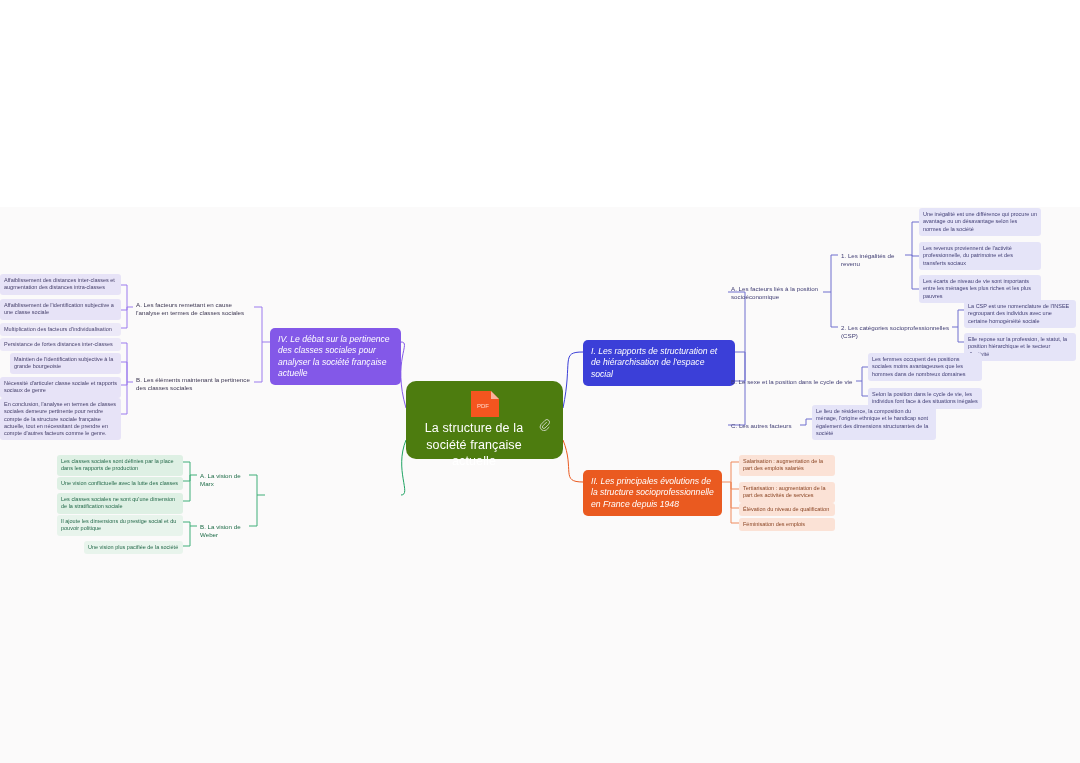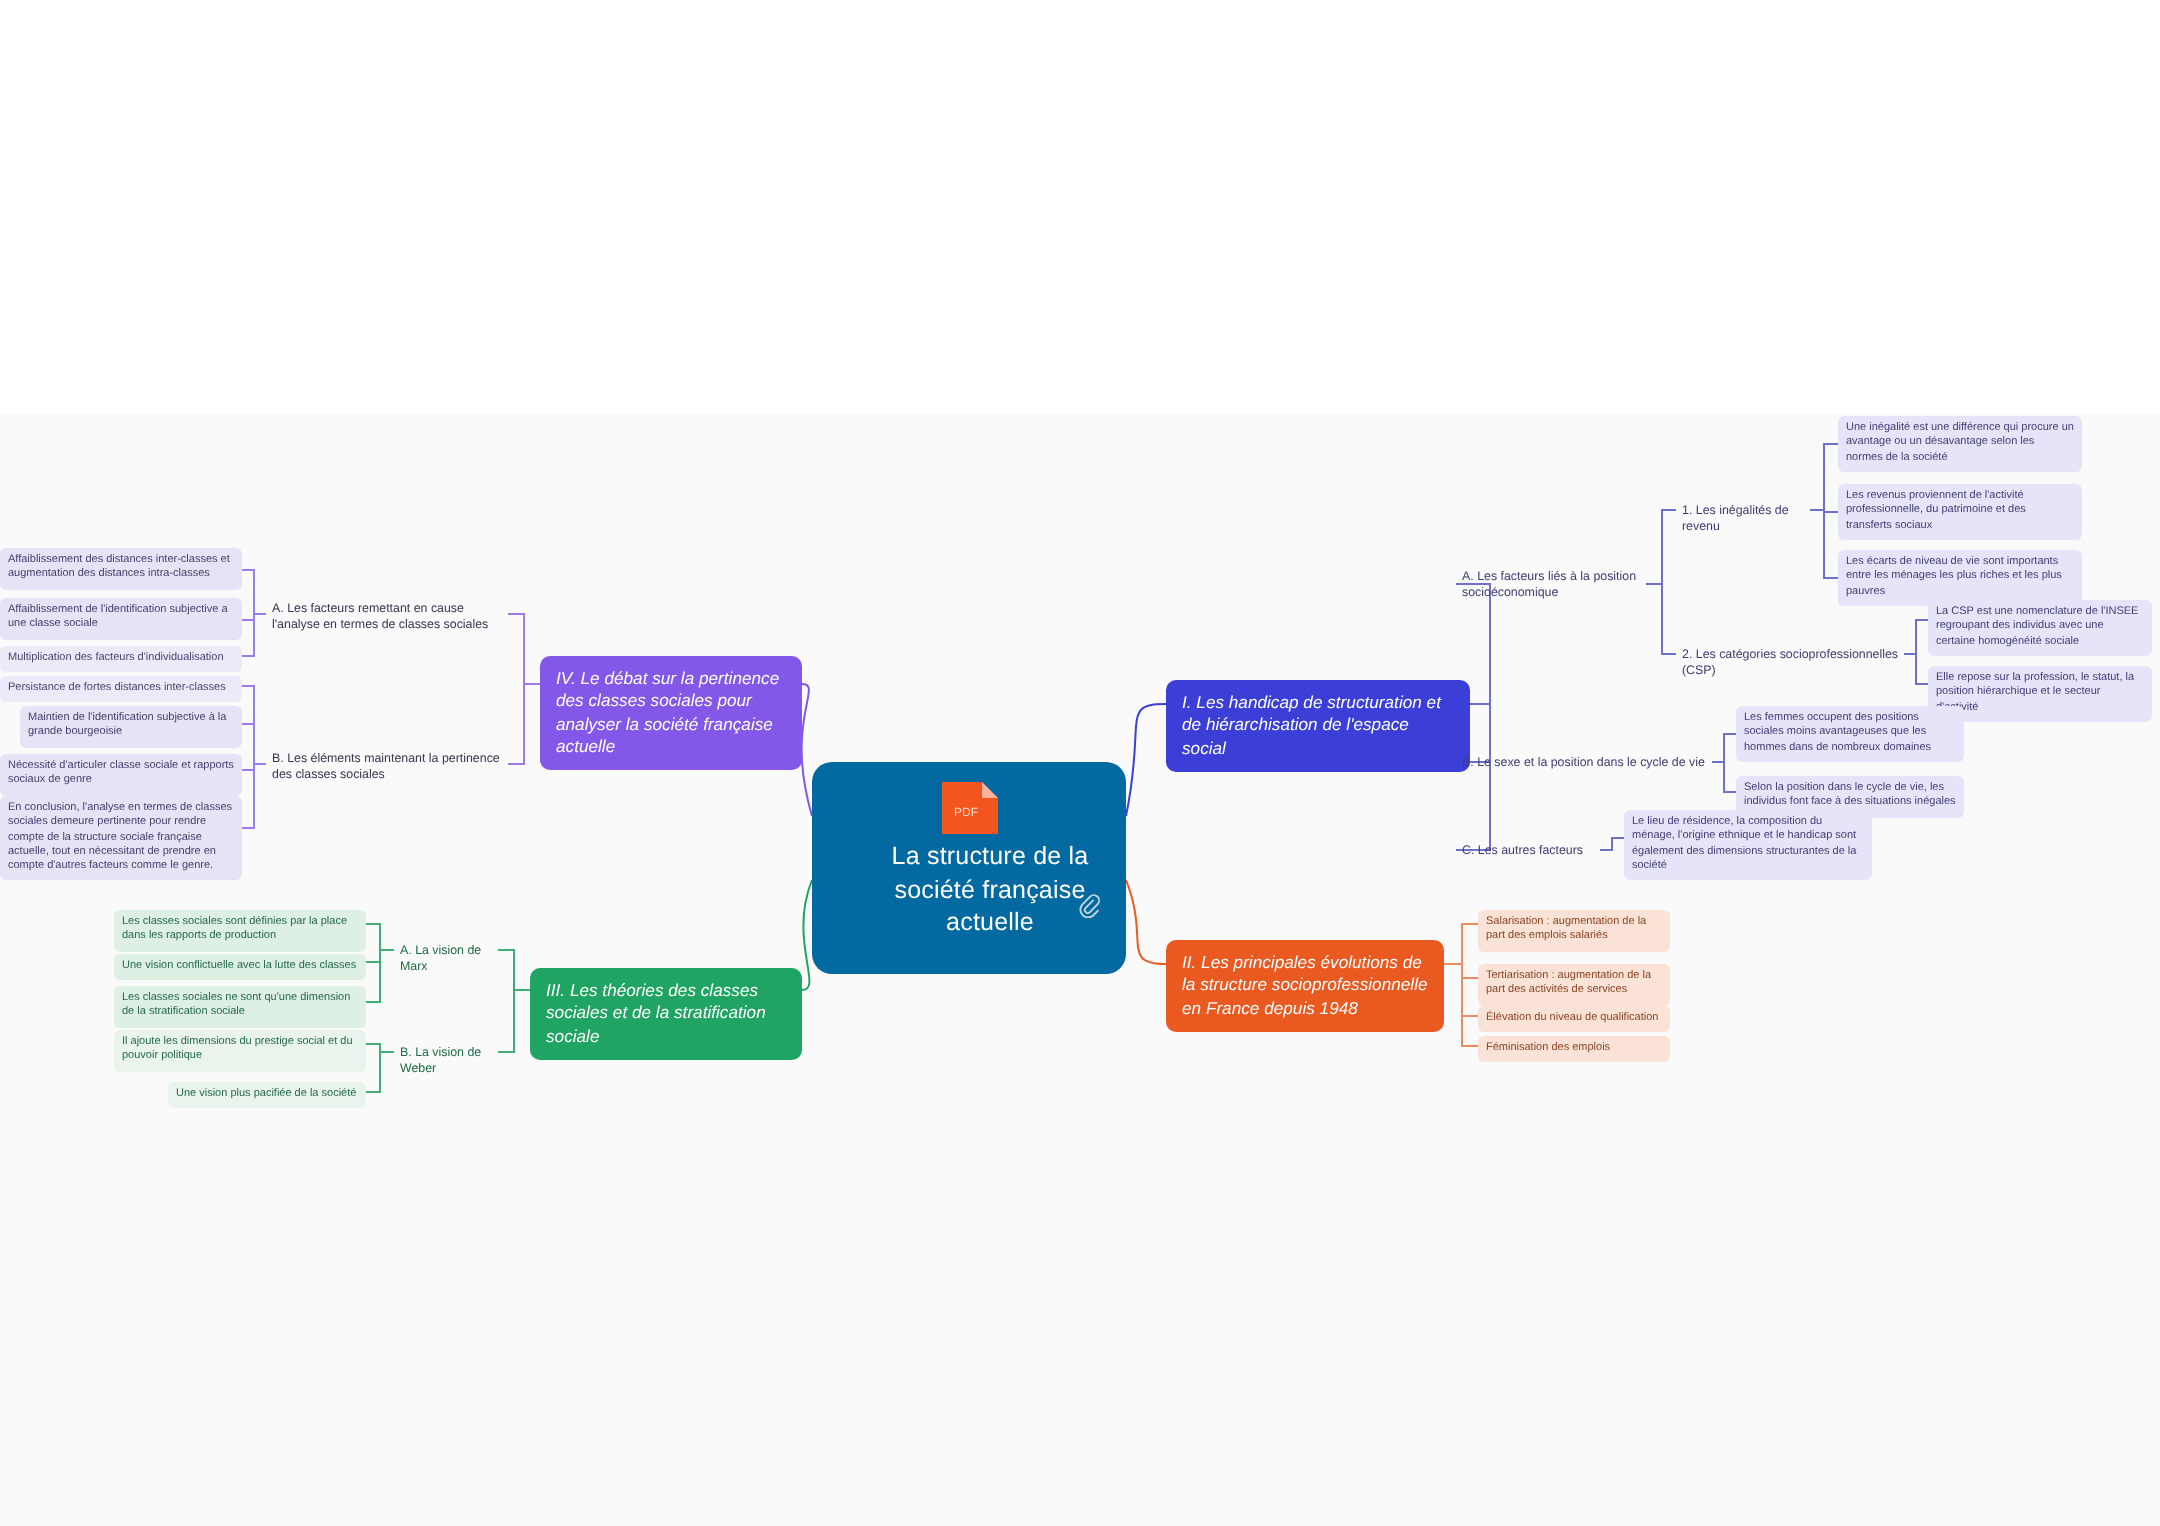--- a/index.html
+++ b/index.html
@@ -3,22 +3,22 @@
 <meta charset="utf-8">
 <style>
   html,body{margin:0;padding:0;background:#ffffff;}
   body{width:1080px;height:763px;font-family:"Liberation Sans",sans-serif;overflow:hidden;}
   #canvas{position:absolute;left:0;top:207px;width:1080px;height:556px;background:#fbfafa;}
   #stage{position:absolute;left:0;top:0;width:1080px;height:763px;}
   svg#links{position:absolute;left:0;top:0;width:1080px;height:763px;}
   .node{position:absolute;box-sizing:border-box;border-radius:4px;line-height:1.32;}
 
   
-  #central{left:406px;top:381px;width:157px;height:106px;background:#0369a1;border-radius:10px;
-    display:flex;flex-direction:column;align-items:flex-end;justify-content:flex-start;padding-top:8px;}
+  #central{left:406px;top:381px;width:157px;height:78px;background:#4d7c0f;border-radius:10px;
+    display:flex;flex-direction:column;align-items:flex-start;justify-content:flex-start;padding-top:8px;}
   #central .title{color:#ffffff;font-size:12.5px;text-align:center;width:136px;margin-top:31px;letter-spacing:.1px;}
   .pdf-ico{position:absolute;left:50%;top:8px;transform:translateX(-50%);width:34px;height:30px;}
   .clip-ico{position:absolute;right:13px;bottom:28px;width:11px;height:12px;opacity:.85;}
 
   
   .branch{color:#fff;font-size:8.6px;padding:6px 8px;border-radius:5px;font-style:italic;}
   #b1{left:583px;top:340px;width:152px;background:#3b3fd8;}
   #b2{left:583px;top:470px;width:139px;background:#ea5a20;}
   #b3{left:265px;top:484px;width:136px;background:#1fa463;}
   #b4{left:270px;top:328px;width:131px;background:#8358e8;}
@@ -107,21 +107,21 @@
       <path d="M3 2 h20 l8 8 v18 h-28 z" fill="#f4551f"></path>
       <path d="M23 2 l8 8 h-8 z" fill="#ffffff" opacity=".55"></path>
       <text x="9" y="19" font-size="6" fill="#ffd9cb" font-family="Liberation Sans, sans-serif">PDF</text>
     </svg>
     <div class="title">La structure de la société française actuelle</div>
     <svg class="clip-ico" viewBox="0 0 12 13">
       <path d="M8.5 3.2 L4.2 7.5 a1.6 1.6 0 0 0 2.3 2.3 l4.2-4.3 a2.9 2.9 0 0 0-4.1-4.1 L2.2 5.9 a4.2 4.2 0 0 0 5.9 5.9 l3.1-3.1" fill="none" stroke="#e9e9e9" stroke-width="1"></path>
     </svg>
   </div>
 
-  <div class="node branch" id="b1">I. Les handicap de structuration et de hiérarchisation de l'espace social</div>
+  <div class="node branch" id="b1">I. Les rapports de structuration et de hiérarchisation de l'espace social</div>
 
   <div class="node lvl2 blue" style="left:728px;top:283px;width:95px;">A. Les facteurs liés à la position socioéconomique</div>
 
   <div class="node lvl2 blue" style="left:728px;top:376px;width:128px;">B. Le sexe et la position dans le cycle de vie</div>
 
   <div class="node lvl2 blue" style="left:728px;top:420px;width:72px;">C. Les autres facteurs</div>
 
   <div class="node lvl2 blue" style="left:838px;top:250px;width:67px;">1. Les inégalités de revenu</div>
 
   <div class="node lvl2 blue" style="left:838px;top:322px;width:114px;">2. Les catégories socioprofessionnelles (CSP)</div>
@@ -138,21 +138,20 @@
 
   <div class="node leaf bl" style="left:812px;top:405px;width:124px;">Le lieu de résidence, la composition du ménage, l'origine ethnique et le handicap sont également des dimensions structurantes de la société</div>
 
   <div class="node branch" id="b2">II. Les principales évolutions de la structure socioprofessionnelle en France depuis 1948</div>
 
   <div class="node leaf or" style="left:739px;top:455px;width:96px;">Salarisation : augmentation de la part des emplois salariés</div>
   <div class="node leaf or" style="left:739px;top:482px;width:96px;">Tertiarisation : augmentation de la part des activités de services</div>
   <div class="node leaf or" style="left:739px;top:503px;width:96px;">Élévation du niveau de qualification</div>
   <div class="node leaf or" style="left:739px;top:518px;width:96px;">Féminisation des emplois</div>
 
-  <div class="node branch" id="b3">III. Les théories des classes sociales et de la stratification sociale</div>
 
   <div class="node lvl2 green" style="left:197px;top:470px;width:52px;">A. La vision de Marx</div>
   <div class="node lvl2 green" style="left:197px;top:521px;width:58px;">B. La vision de Weber</div>
 
   <div class="node leaf gr" style="left:57px;top:455px;width:126px;">Les classes sociales sont définies par la place dans les rapports de production</div>
   <div class="node leaf gr" style="left:57px;top:477px;width:126px;">Une vision conflictuelle avec la lutte des classes</div>
   <div class="node leaf gr" style="left:57px;top:493px;width:126px;">Les classes sociales ne sont qu'une dimension de la stratification sociale</div>
 
   <div class="node leaf gr2" style="left:57px;top:515px;width:126px;">Il ajoute les dimensions du prestige social et du pouvoir politique</div>
   <div class="node leaf gr2" style="left:84px;top:541px;width:99px;">Une vision plus pacifiée de la société</div>

